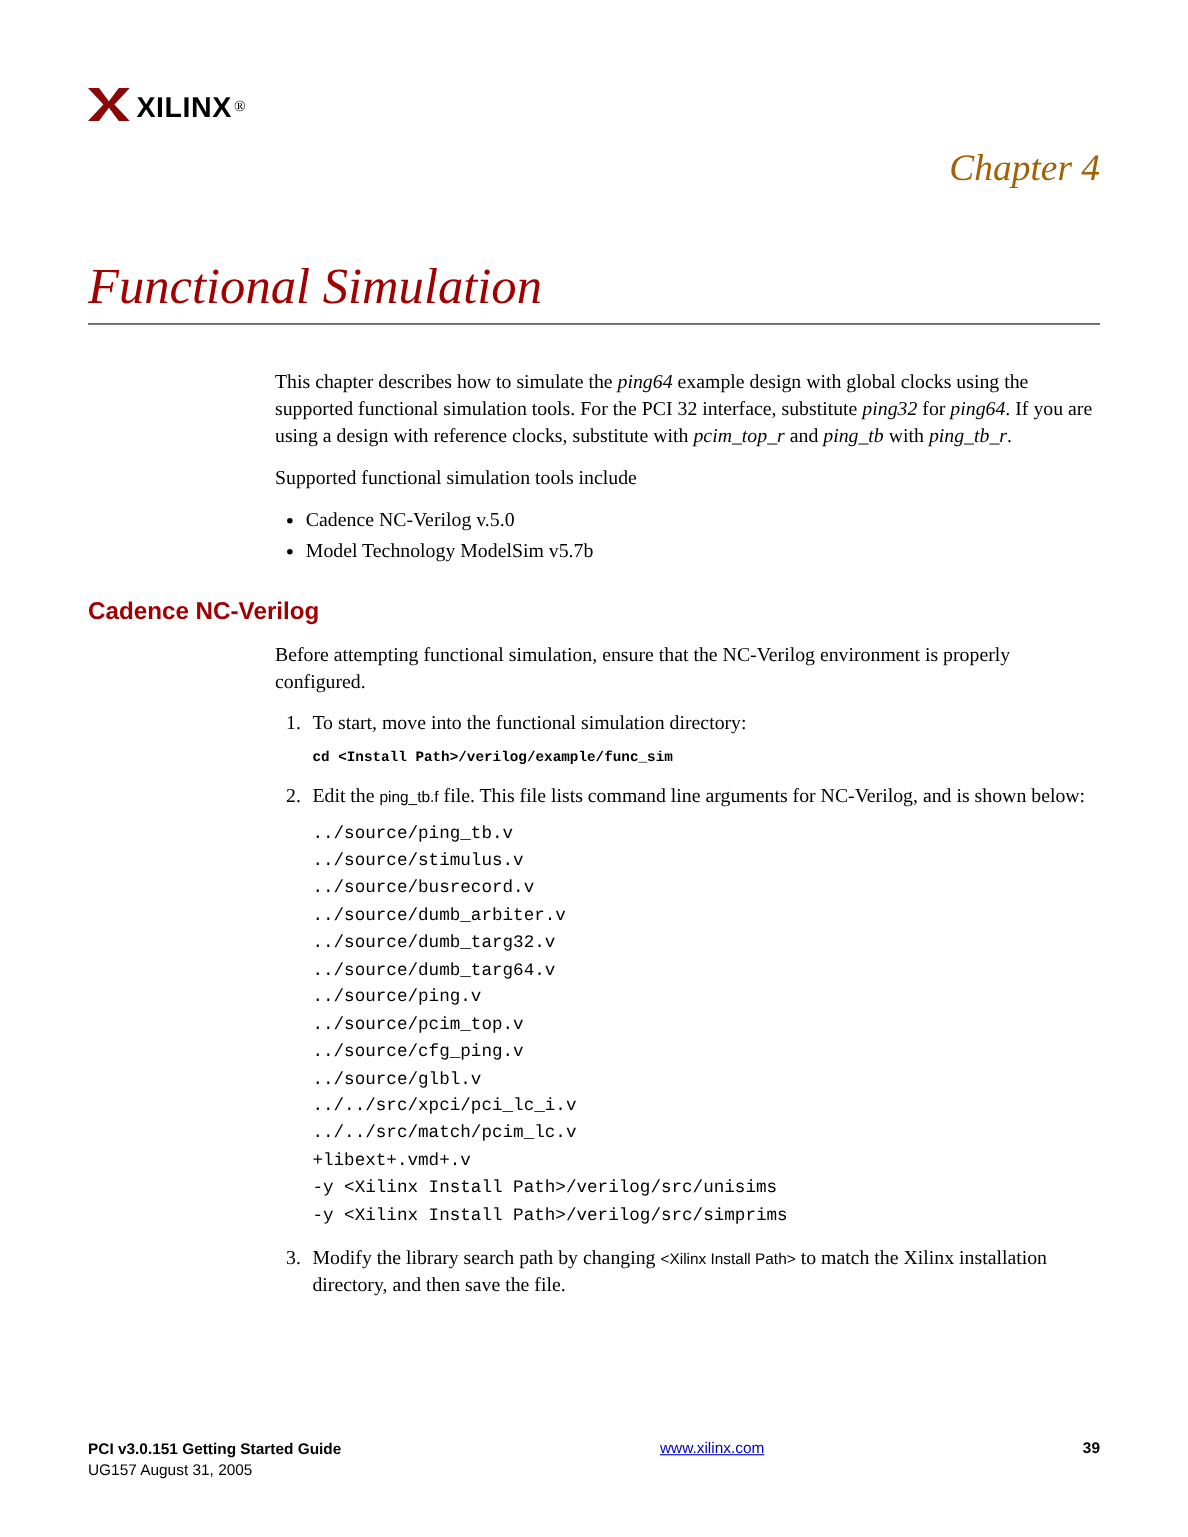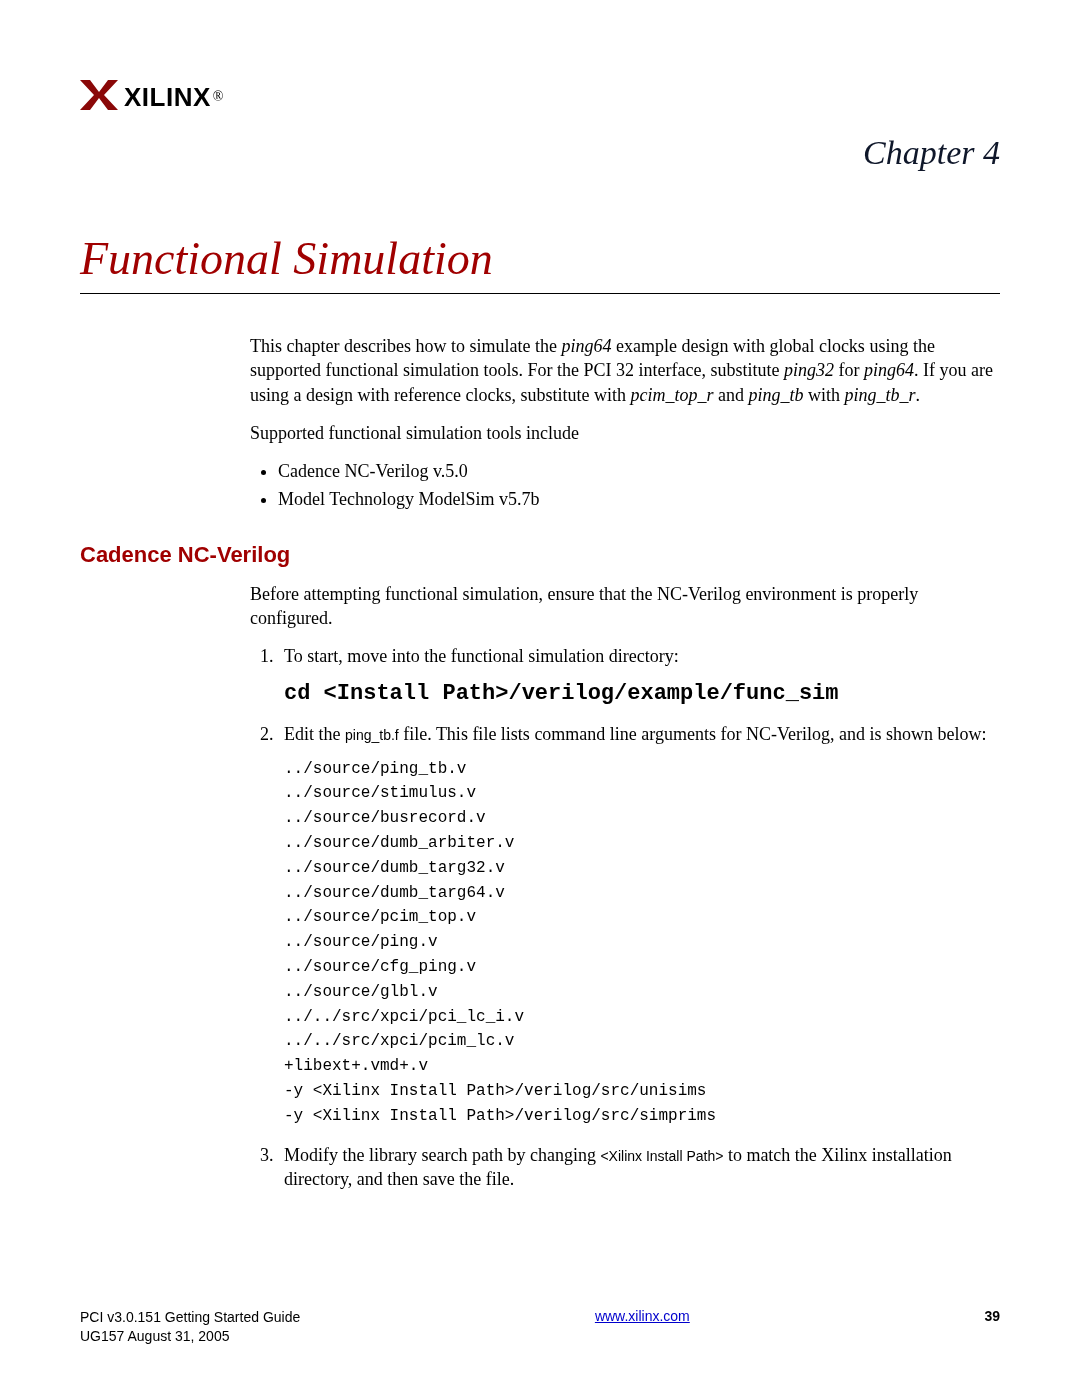--- a/index.html
+++ b/index.html
@@ -33,21 +33,21 @@
     letter-spacing: 0.5px;
   }
   .reg {
     font-size: 14px;
     vertical-align: super;
     margin-left: 2px;
   }
   .chapter-label {
     font-family: "Palatino Linotype", "Book Antiqua", Palatino, serif;
     font-style: italic;
-    color: #0f172a;
+    color: #a16207;
     font-size: 34px;
     text-align: right;
     margin-top: 10px;
     margin-bottom: 60px;
   }
   .chapter-title {
     font-family: "Palatino Linotype", "Book Antiqua", Palatino, serif;
     font-style: italic;
     color: #a00000;
     font-size: 46px;
@@ -85,21 +85,21 @@
     margin: 0;
     padding-left: 28px;
   }
   .body-text ol > li {
     margin-bottom: 14px;
     padding-left: 6px;
   }
   .mono-bold {
     font-family: "Courier New", monospace;
     font-weight: bold;
-    font-size: 22px;
+    font-size: 13px;
   }
   .mono {
     font-family: Liberation Sans, sans-serif;
     font-size: 14px;
   }
   .code-list {
     font-family: "Courier New", monospace;
     font-size: 16px;
     line-height: 1.55;
     margin-top: 10px;
@@ -118,21 +118,21 @@
     font-family: Arial, Helvetica, sans-serif;
     font-size: 14px;
     display: flex;
     justify-content: space-between;
     align-items: flex-start;
   }
   .footer-left {
     line-height: 1.4;
   }
   .footer-left .guide {
-    font-weight: normal;
+    font-weight: bold;
   }
   .footer-center a {
     color: #0000cc;
     text-decoration: underline;
   }
   .footer-right {
     font-weight: bold;
   }
 </style>
 </head>
@@ -174,26 +174,26 @@
       </li>
       <li>
         <span>Edit the <span class="mono">ping_tb.f</span> file. This file lists command line arguments for NC-Verilog, and is shown below:</span>
         <div class="code-list" id="code-listing">
             <div>../source/ping_tb.v</div>
             <div>../source/stimulus.v</div>
             <div>../source/busrecord.v</div>
             <div>../source/dumb_arbiter.v</div>
             <div>../source/dumb_targ32.v</div>
             <div>../source/dumb_targ64.v</div>
+            <div>../source/ping.v</div>
             <div>../source/pcim_top.v</div>
-            <div>../source/ping.v</div>
             <div>../source/cfg_ping.v</div>
             <div>../source/glbl.v</div>
             <div>../../src/xpci/pci_lc_i.v</div>
-            <div>../../src/xpci/pcim_lc.v</div>
+            <div>../../src/match/pcim_lc.v</div>
             <div>+libext+.vmd+.v</div>
             <div>-y &lt;Xilinx Install Path&gt;/verilog/src/unisims</div>
             <div>-y &lt;Xilinx Install Path&gt;/verilog/src/simprims</div>
           </div>
       </li>
       <li>
         <span>Modify the library search path by changing <span class="mono">&lt;Xilinx Install Path&gt;</span> to match the Xilinx installation directory, and then save the file.</span>
       </li>
     </ol>
   </div>

